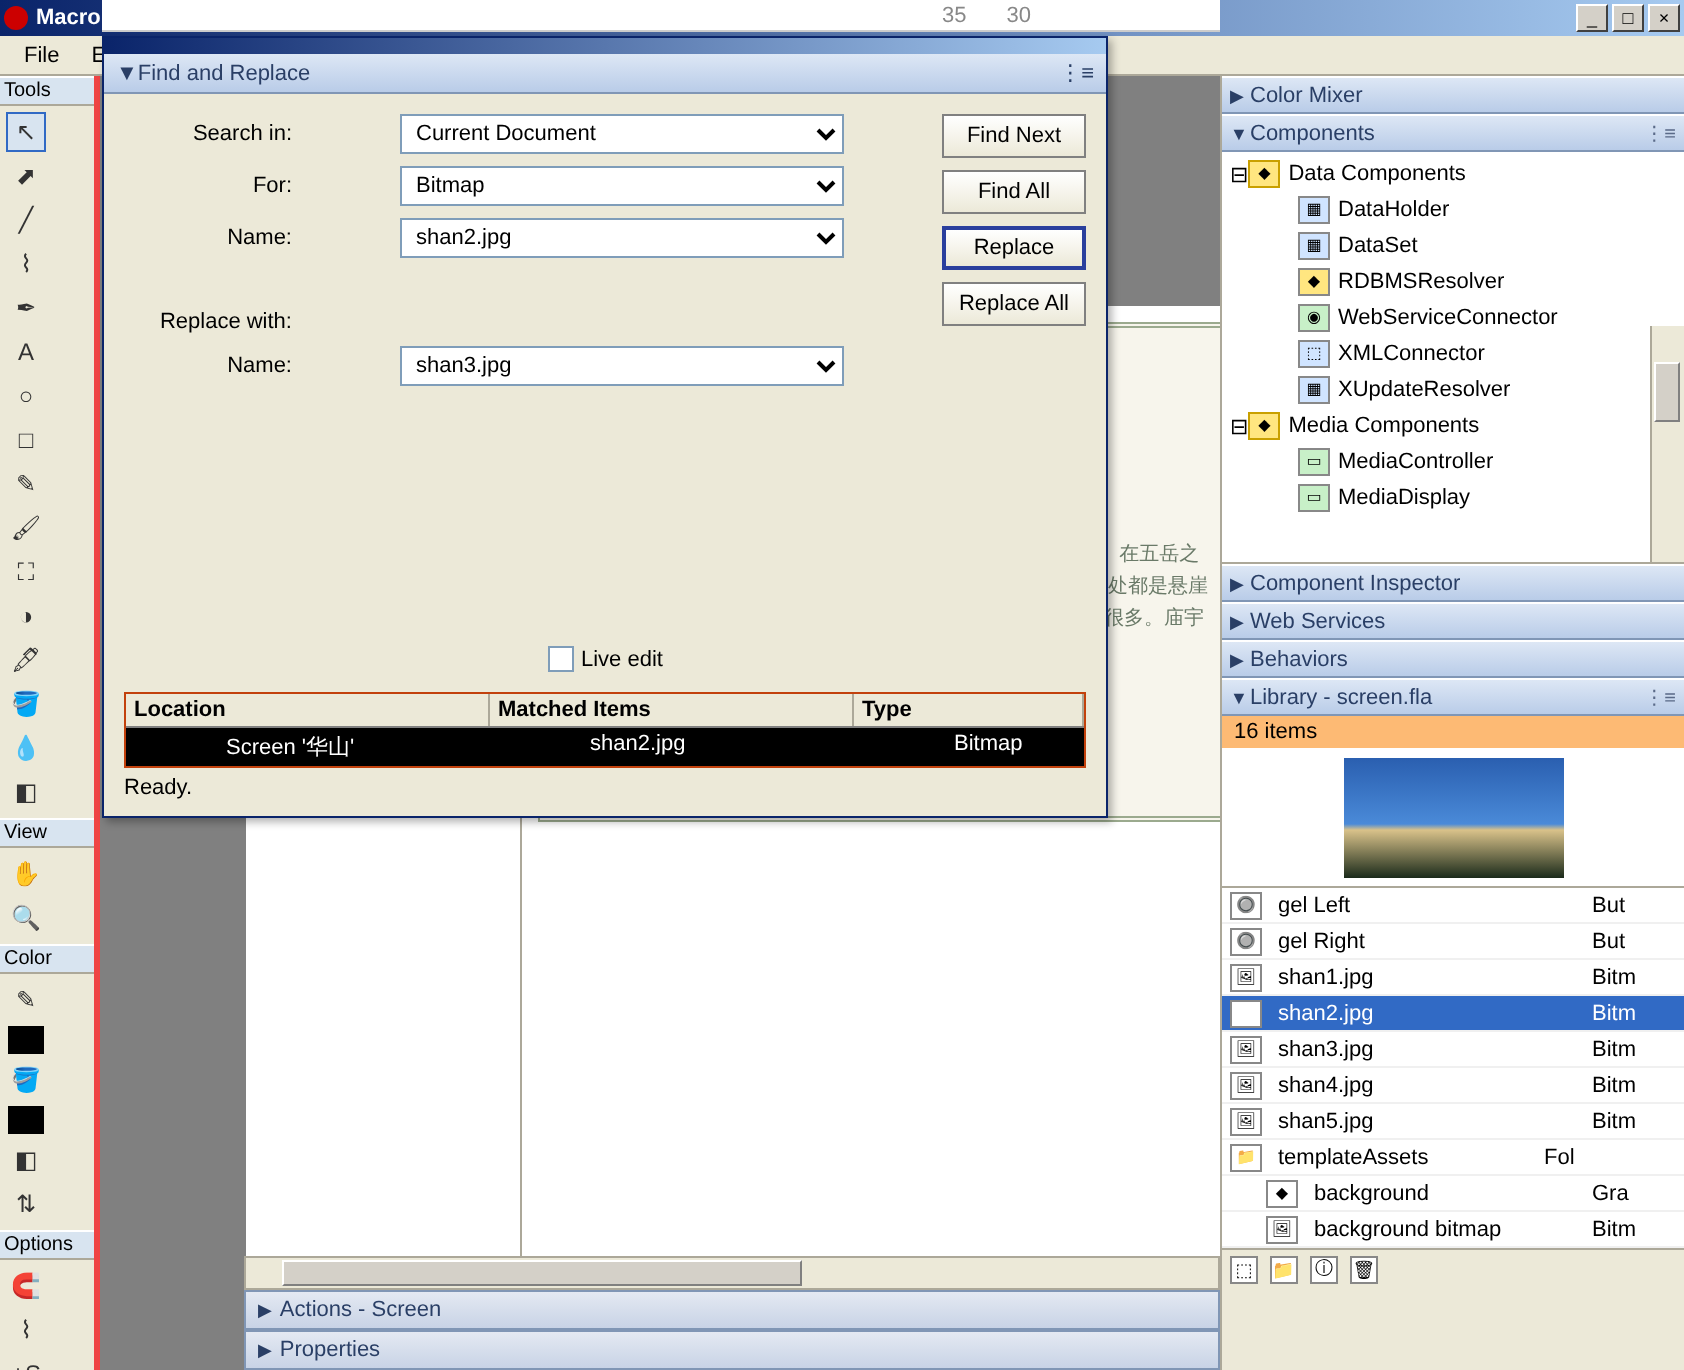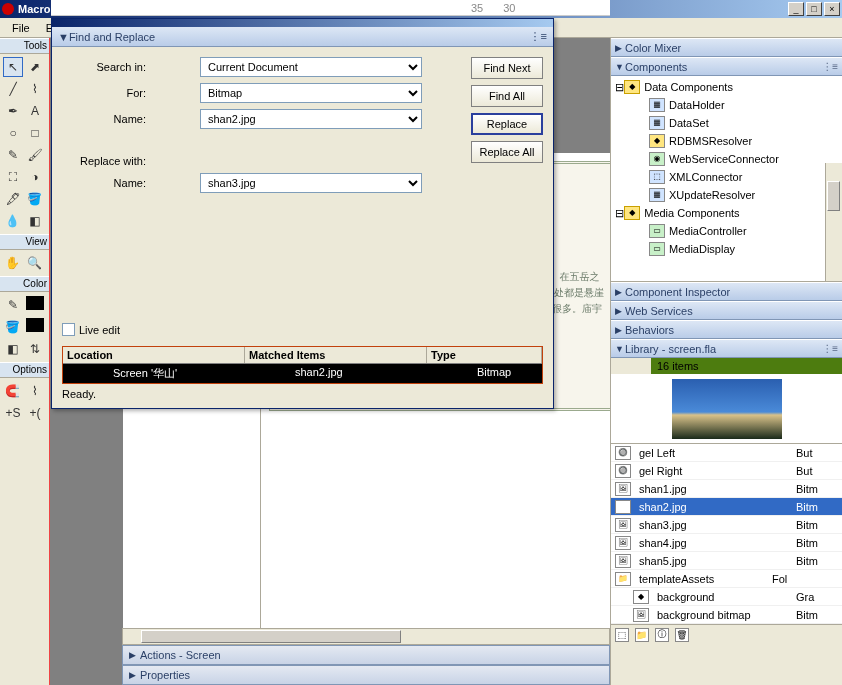--- a/index.html
+++ b/index.html
@@ -12,21 +12,21 @@
 .winbtn { width:16px; height:14px; background:#D4D0C8; border:1px solid #fff; border-right-color:#404040; border-bottom-color:#404040; margin-left:2px; display:flex; align-items:center; justify-content:center; font-size:9px; color:#000;}
 
 
 .menubar { height:20px; background:#ECE9D8; display:flex; align-items:center; padding:0 4px; border-bottom:1px solid #ACA899;}
 .menuitem { padding:2px 8px; }
 
 
 .mainarea { position:absolute; top:38px; left:0; right:0; bottom:0; display:flex; }
 
 
-.tools-col { width:50px; background:#ECE9D8; border-right:1px solid #ef4444; display:flex; flex-direction:column;text-align:right; }
+.tools-col { width:50px; background:#ECE9D8; border-right:3px solid #ef4444; display:flex; flex-direction:column; }
 .tools-title { background:#D8E4F0; height:16px; font-size:10px; padding:1px 2px; border-top:1px solid #fff; border-bottom:1px solid #ACA899; }
 .tool-grid { display:flex; flex-wrap:wrap; padding:2px;}
 .tool-btn { width:20px; height:20px; border:1px solid #ECE9D8; display:flex; align-items:center; justify-content:center; margin:1px; font-size:12px; color:#333;}
 .tool-btn.active { background:#D8E4F0; border:1px solid #316AC5; }
 .colorbox { width:18px; height:14px; border:1px solid #000; display:inline-block; margin:2px;}
 
 
 .center-col { flex:1; position:relative; background:#808080; }
 .stage-doc { position:absolute; left:72px; top:114px; width:525px; height:510px; background:#fff; border:1px solid #808080; }
 .slidelist { position:absolute; top:0; left:0; width:138px; bottom:0; background:#fff; border-right:1px solid #ACA899; padding:4px; overflow:hidden;}
@@ -75,21 +75,21 @@
 .fldctl input, .fldctl select { width:100%; height:20px; border:1px solid #7F9DB9; background:#fff; padding:0 3px; font-size:11px;}
 .btncol { position:absolute; right:10px; top:10px; width:72px; display:flex; flex-direction:column; gap:6px;}
 .dbtn { height:22px; border:1px solid #808080; background:linear-gradient(#fff,#ECE9D8); font-size:11px;}
 .dbtn.def { border:2px solid #2A3F9D;}
 .grid { margin-top:10px; border:1px solid #c2410c; background:#fff;}
 .gridhdr { display:flex; background:#ECE9D8; border-bottom:1px solid #808080;}
 .gridhdr div { padding:2px 4px; border-right:1px solid #ACA899; font-weight:bold;}
 .gridrow { display:flex; background:#000000; color:#fff;padding-left:46px;}
 .gridrow div { padding:2px 4px;}
 .gw1{width:182px;} .gw2{width:182px;} .gw3{flex:1;}
-.chk { display:flex; align-items:center; gap:4px; margin-top:6px;}
+.chk { display:flex; align-items:center; gap:4px; margin-top:6px;justify-content:center;}
 .chkbox { width:13px; height:13px; border:1px solid #7F9DB9; background:#fff;}
 
 
 .ruler { position:absolute; top:0; left:51px; right:232px; height:16px; background:#fff; border-bottom:1px solid #ccc; font-size:9px; color:#888; display:flex; align-items:center; padding-left:420px; gap:20px;}
 
 
 .tinybar{position:absolute; top:42px; left:51px; right:232px; height:22px; background:#D8E4F0; border:1px solid #8096B5; display:flex; align-items:flex-end;}
 .tinywin{width:16px;height:14px;background:#D4D0C8;border:1px solid #fff;border-right-color:#404040;border-bottom-color:#404040;margin:0 2px 3px 0;font-size:9px;text-align:center;}
 </style>
 </head>
@@ -282,21 +282,21 @@
       </div>
     <div class="panel-hdr">
         <span class="tri">▶</span>
         <span>Behaviors</span>
       </div>
     <div class="panel-hdr">
         <span class="tri">▼</span>
         <span>Library - screen.fla</span>
         <span class="grp">⋮≡</span>
       </div>
-    <div style="background:#4d7c0f; padding:2px 6px;margin-left:40px;">16 items</div>
+    <div style="background:#fdba74; padding:2px 6px;">16 items</div>
     <div class="libprev">
         <div class="libimg"></div>
       </div>
     <div class="libtable">
       <div id="librows">
           <div class="librow">
             <div class="nm" style="">
               <span class="ti-ico">🔘</span>
               <span>gel Left</span>
             </div>

